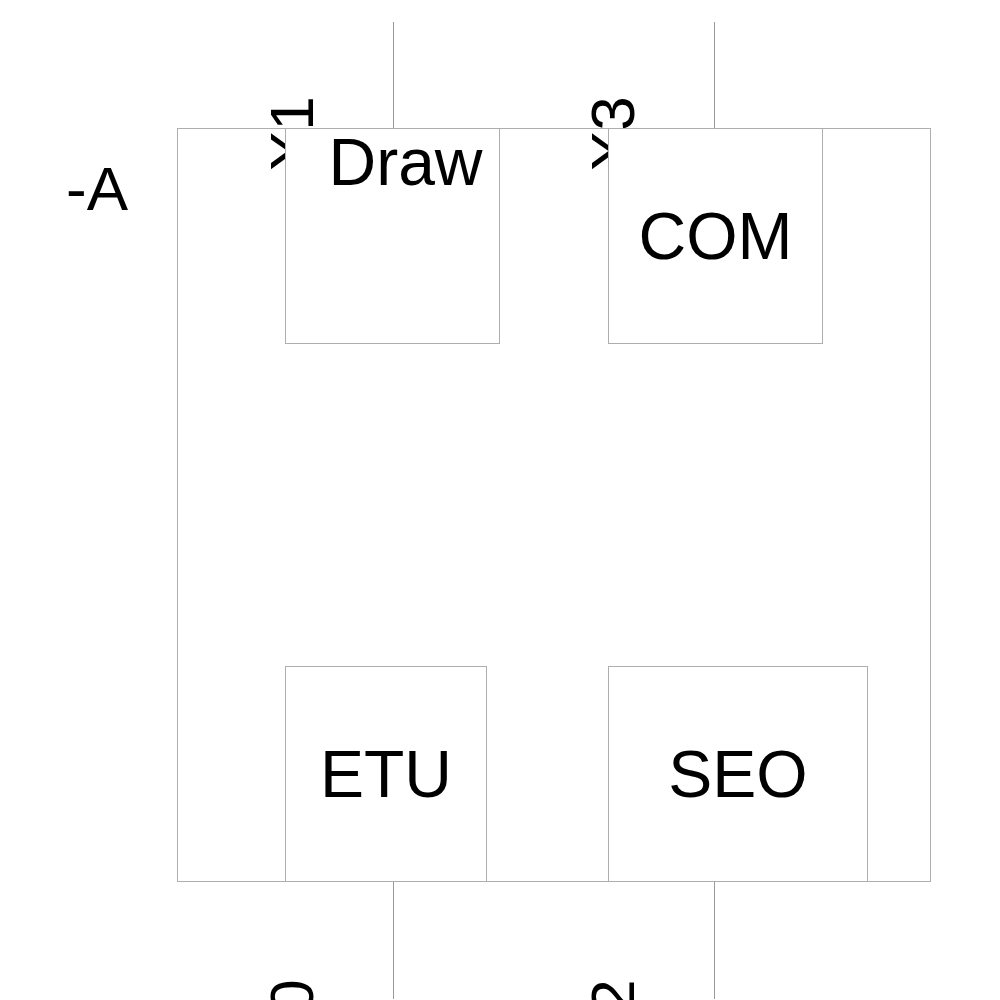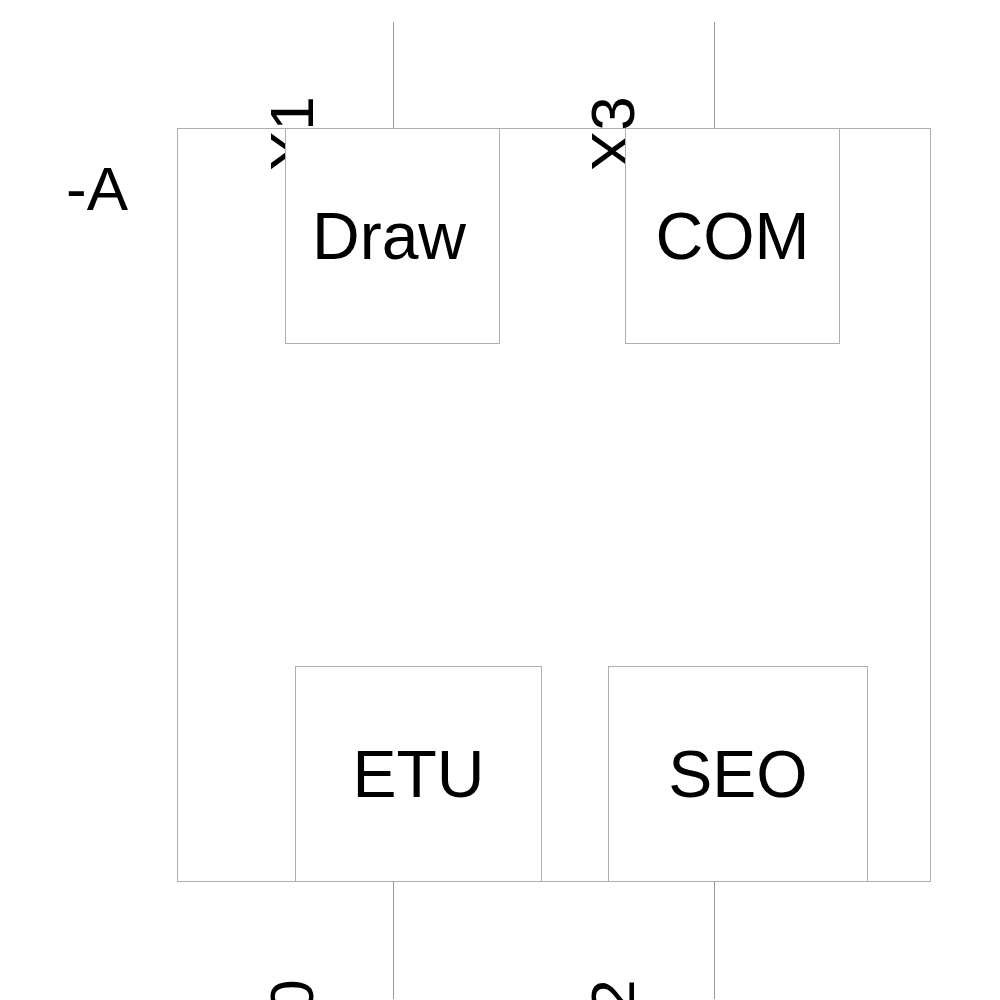--- a/index.html
+++ b/index.html
@@ -33,21 +33,21 @@
     background: transparent;
   }
 
   
   .block {
     position: absolute;
     border: 1.6px solid #aeaeae;
     box-sizing: border-box;
     background: #ffffff;
     display: flex;
-    flex-direction: column;
+    flex-direction: row;
     justify-content: center;
     color: #000000;
     font-size: 66px;
     line-height: 1.0;
   }
   .block .line {
     display: block;
     white-space: nowrap;
   }
 
@@ -69,22 +69,22 @@
     margin-top: 46px;
   }
 
   
   .block--single {
     align-items: center;
     text-align: center;
   }
 
   #block-draw-out { left: 285px; top: 128px; width: 215px; height: 216px; }
-  #block-com-800  { left: 625px; top: 128px; width: 215px; height: 216px; }
-  #block-etu      { left: 295px; top: 666px; width: 247px; height: 216px; }
+  #block-com-800  { left: 608px; top: 128px; width: 215px; height: 216px; }
+  #block-etu      { left: 285px; top: 666px; width: 202px; height: 216px; }
   #block-seo      { left: 608px; top: 666px; width: 260px; height: 216px; }
 
   
   .stub {
     position: absolute;
     width: 0;
     border-left: 1.6px solid #9a9a9a;
   }
   #stub-x1 { left: 393px; top: 22px;  height: 107px; }
   #stub-x3 { left: 714px; top: 22px;  height: 107px; }

